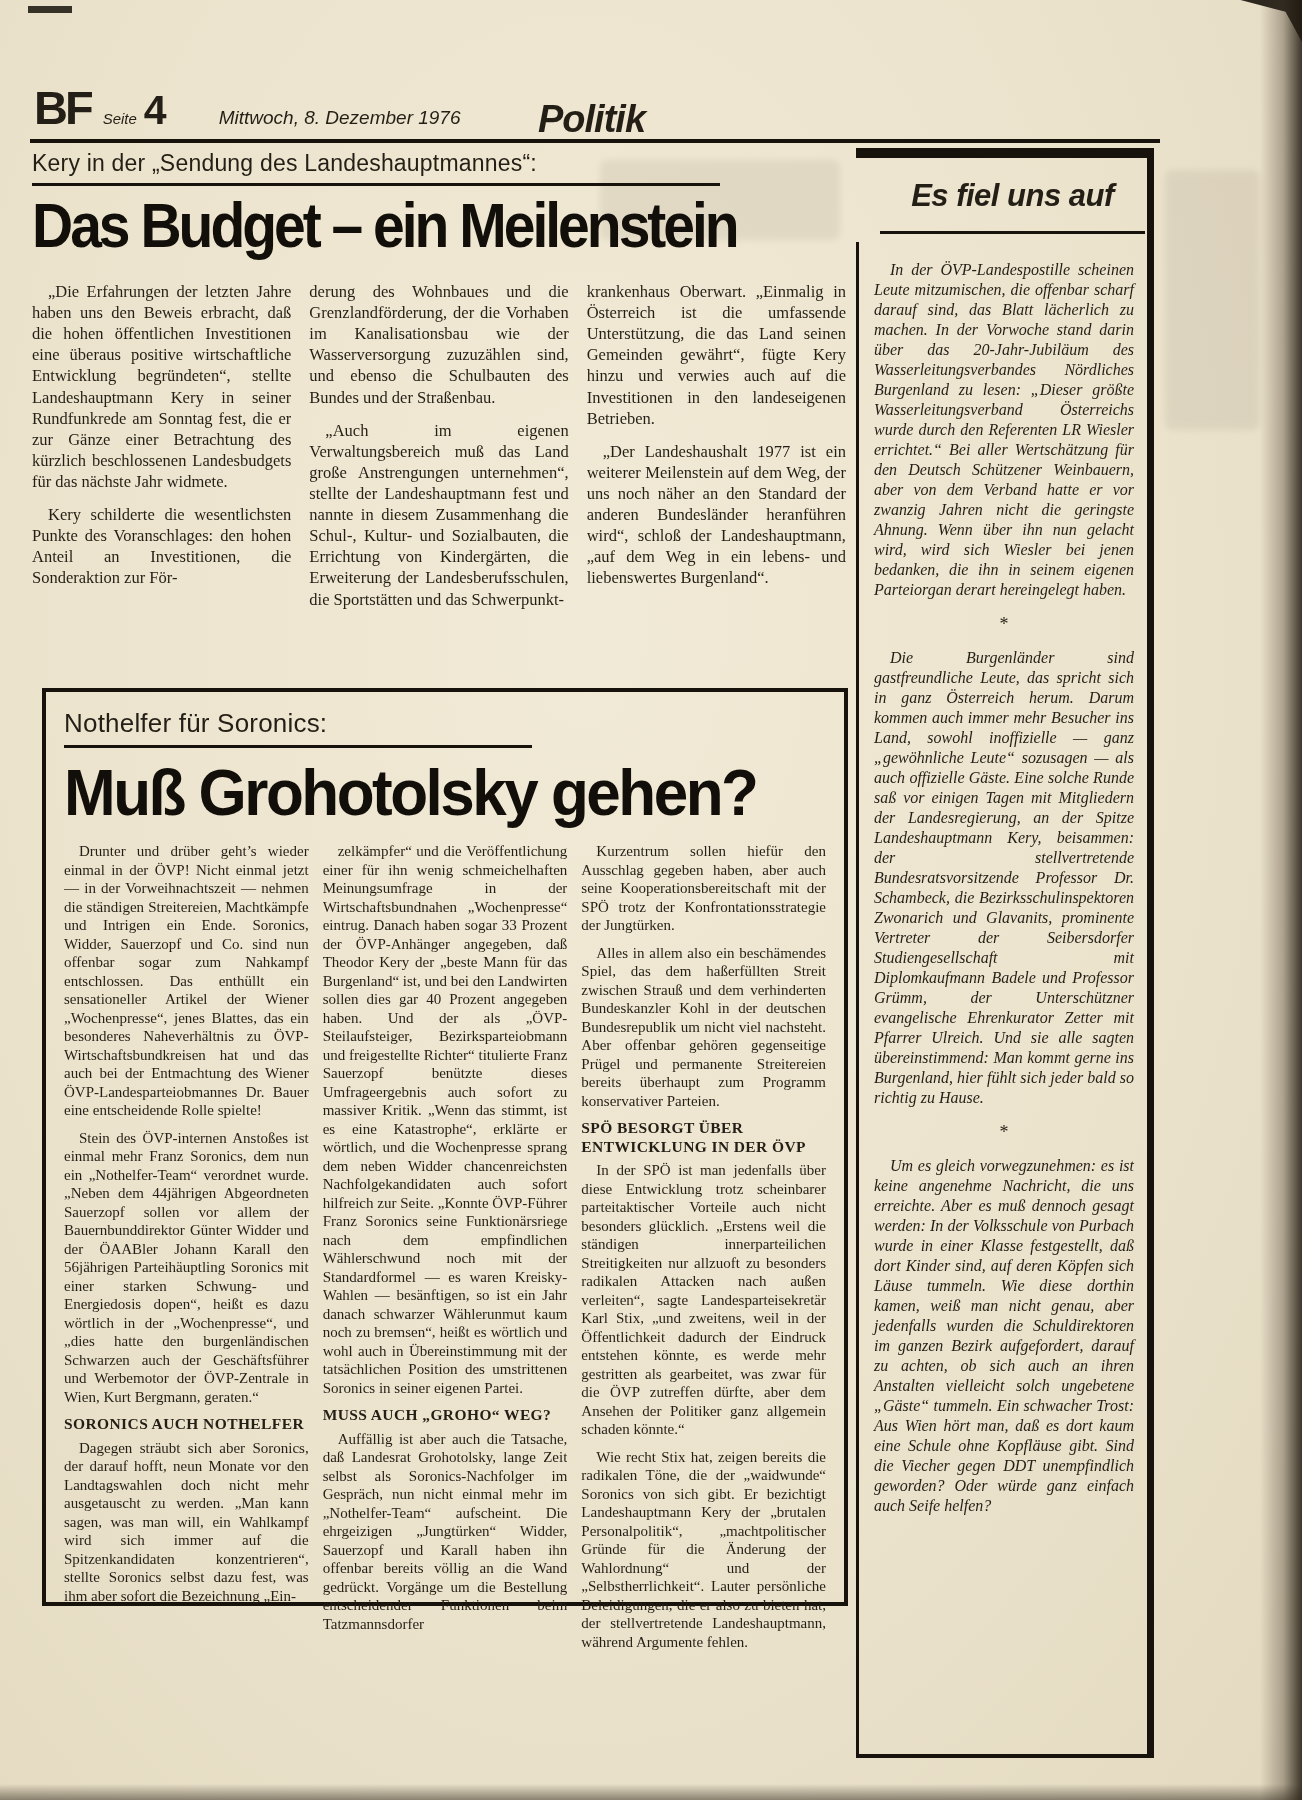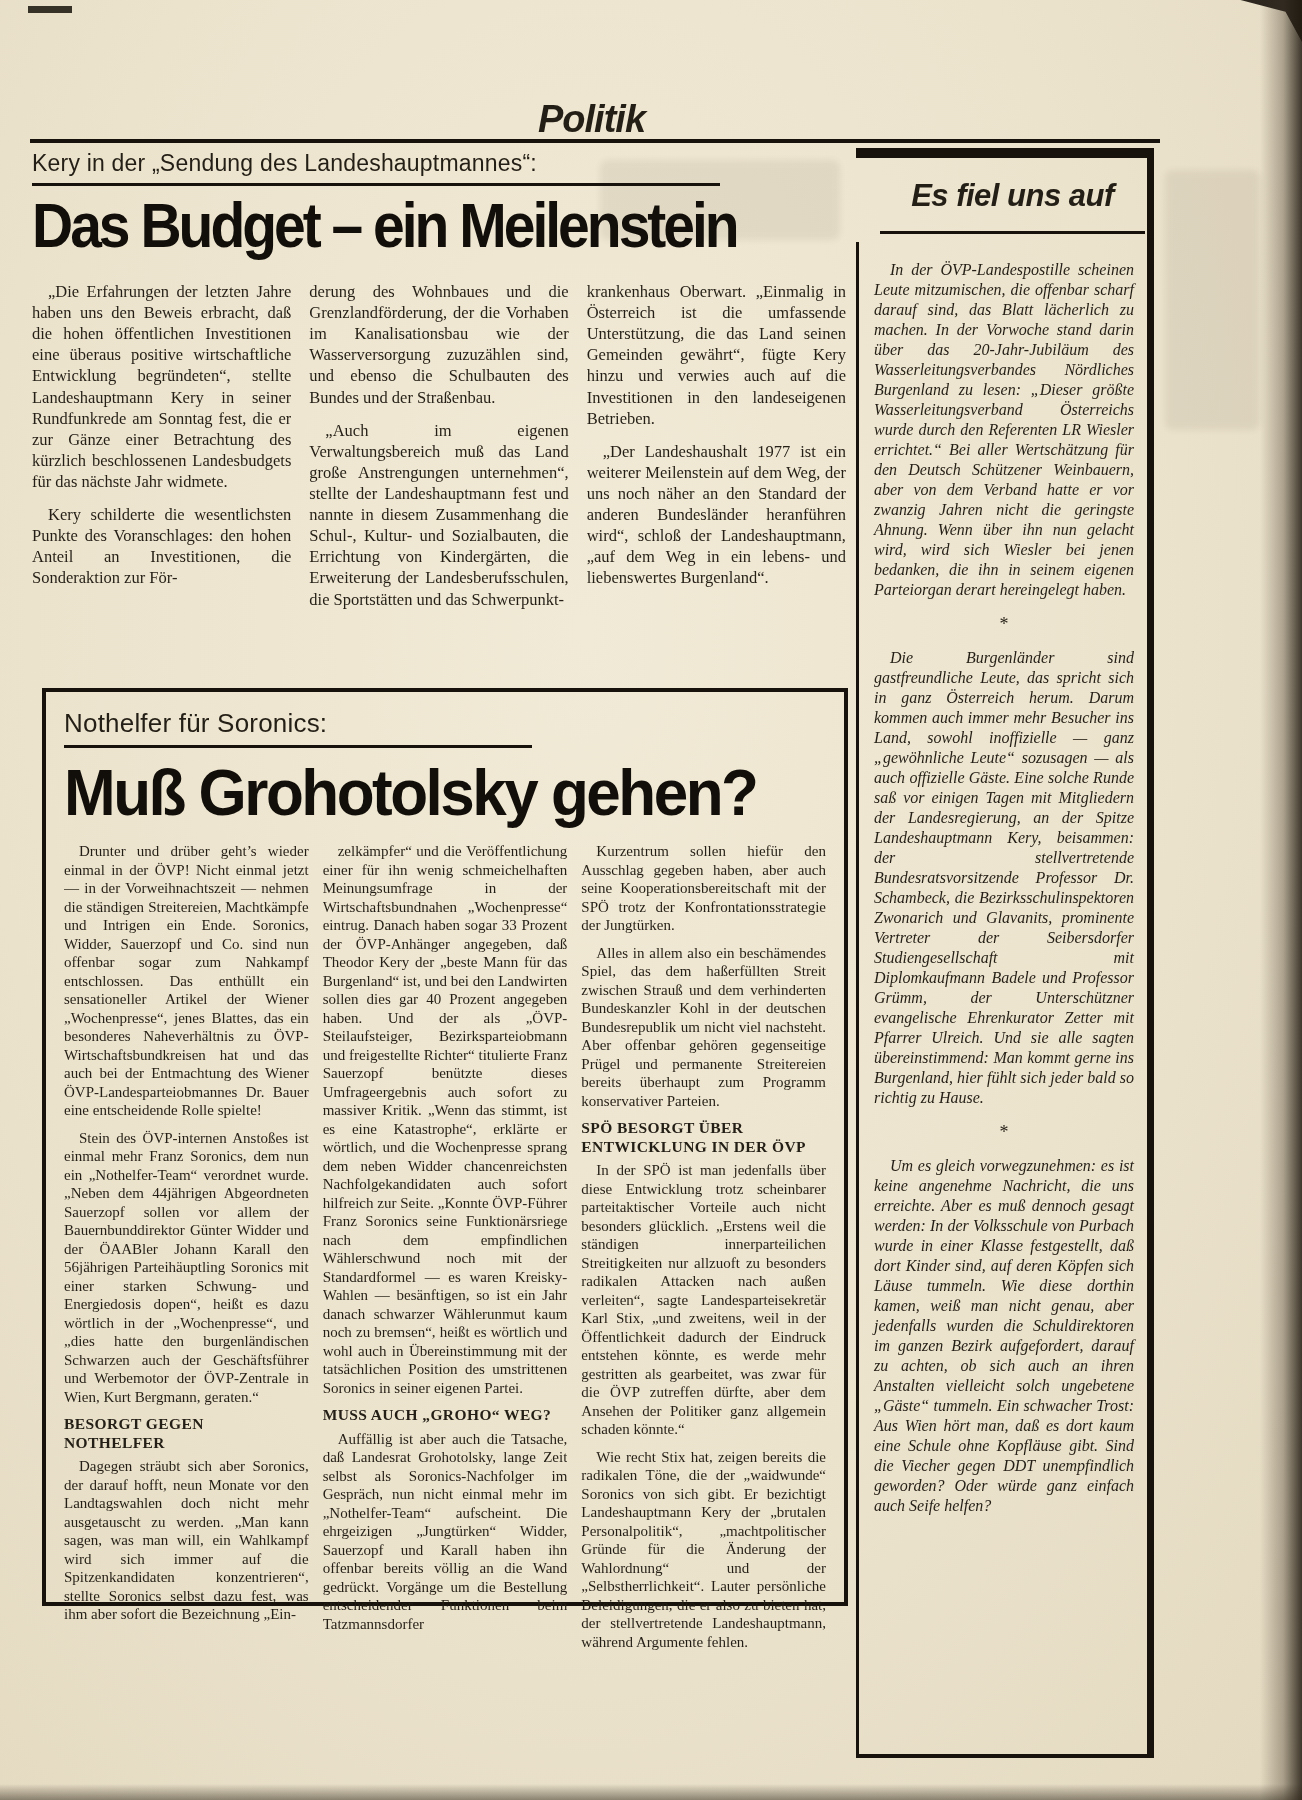--- a/index.html
+++ b/index.html
@@ -78,20 +78,26 @@
 </head>
 <body>
 
 <div class="page">
 
   <div class="ghost g1"></div>
   <div class="ghost g2"></div>
   <div class="mark-tl"></div>
   <div class="corner-tr"></div>
 
+  <div class="masthead">
+    <span class="logo">BF</span>
+    <span class="seite">Seite</span>
+    <span class="pagenum">4</span>
+    <span class="mdate">Mittwoch, 8. Dezember 1976</span>
+  </div>
   <div class="section-title">Politik</div>
   <div class="header-rule"></div>
 
   <div class="budget">
     <div class="kicker sans">Kery in der „Sendung des Landeshauptmannes“:</div>
     <div class="kicker-rule"></div>
     <div class="budget-headline">Das Budget – ein Meilenstein</div>
     <div class="budget-cols">
       <div class="bodycol">
         <p class="lead">„Die Erfahrungen der letzten Jahre haben uns den Beweis erbracht, daß die hohen öffentlichen Investitionen eine überaus positive wirtschaftliche Entwicklung begründeten“, stellte Landeshauptmann Kery in seiner Rundfunkrede am Sonntag fest, die er zur Gänze einer Betrachtung des kürzlich beschlossenen Landesbudgets für das nächste Jahr widmete.</p>
@@ -122,21 +128,21 @@
   </div>
 
   <div class="groho">
     <div class="kicker sans">Nothelfer für Soronics:</div>
     <div class="kicker-rule"></div>
     <div class="groho-headline">Muß Grohotolsky gehen?</div>
     <div class="groho-cols">
       <div class="bodycol">
         <p class="lead">Drunter und drüber geht’s wieder einmal in der ÖVP! Nicht einmal jetzt — in der Vorweihnachtszeit — nehmen die ständigen Streitereien, Machtkämpfe und Intrigen ein Ende. Soronics, Widder, Sauerzopf und Co. sind nun offenbar sogar zum Nahkampf entschlossen. Das enthüllt ein sensationeller Artikel der Wiener „Wochenpresse“, jenes Blattes, das ein besonderes Naheverhältnis zu ÖVP-Wirtschaftsbundkreisen hat und das auch bei der Entmachtung des Wiener ÖVP-Landesparteiobmannes Dr. Bauer eine entscheidende Rolle spielte!</p>
         <p>Stein des ÖVP-internen Anstoßes ist einmal mehr Franz Soronics, dem nun ein „Nothelfer-Team“ verordnet wurde. „Neben dem 44jährigen Abgeordneten Sauerzopf sollen vor allem der Bauernbunddirektor Günter Widder und der ÖAABler Johann Karall den 56jährigen Parteihäuptling Soronics mit einer starken Schwung- und Energiedosis dopen“, heißt es dazu wörtlich in der „Wochenpresse“, und „dies hatte den burgenländischen Schwarzen auch der Geschäftsführer und Werbemotor der ÖVP-Zentrale in Wien, Kurt Bergmann, geraten.“</p>
-        <div class="subhead">BESORGT GEGEN NOTHELFER</div>
+        <div class="subhead">SORONICS AUCH NOTHELFER</div>
         <p>Dagegen sträubt sich aber Soronics, der darauf hofft, neun Monate vor den Landtagswahlen doch nicht mehr ausgetauscht zu werden. „Man kann sagen, was man will, ein Wahlkampf wird sich immer auf die Spitzenkandidaten konzentrieren“, stellte Soronics selbst dazu fest, was ihm aber sofort die Bezeichnung „Ein-</p>
       </div>
       <div class="bodycol">
         <p class="cont">zelkämpfer“ und die Veröffentlichung einer für ihn wenig schmeichelhaften Meinungsumfrage in der Wirtschaftsbundnahen „Wochenpresse“ eintrug. Danach haben sogar 33 Prozent der ÖVP-Anhänger angegeben, daß Theodor Kery der „beste Mann für das Burgenland“ ist, und bei den Landwirten sollen dies gar 40 Prozent angegeben haben. Und der als „ÖVP-Steilaufsteiger, Bezirksparteiobmann und freigestellte Richter“ titulierte Franz Sauerzopf benützte dieses Umfrageergebnis auch sofort zu massiver Kritik. „Wenn das stimmt, ist es eine Katastrophe“, erklärte er wörtlich, und die Wochenpresse sprang dem neben Widder chancenreichsten Nachfolgekandidaten auch sofort hilfreich zur Seite. „Konnte ÖVP-Führer Franz Soronics seine Funktionärsriege nach dem empfindlichen Wählerschwund noch mit der Standardformel — es waren Kreisky-Wahlen — besänftigen, so ist ein Jahr danach schwarzer Wählerunmut kaum noch zu bremsen“, heißt es wörtlich und wohl auch in Übereinstimmung mit der tatsächlichen Position des umstrittenen Soronics in seiner eigenen Partei.</p>
         <div class="subhead">MUSS AUCH „GROHO“ WEG?</div>
         <p>Auffällig ist aber auch die Tatsache, daß Landesrat Grohotolsky, lange Zeit selbst als Soronics-Nachfolger im Gespräch, nun nicht einmal mehr im „Nothelfer-Team“ aufscheint. Die ehrgeizigen „Jungtürken“ Widder, Sauerzopf und Karall haben ihn offenbar bereits völlig an die Wand gedrückt. Vorgänge um die Bestellung entscheidender Funktionen beim Tatzmannsdorfer</p>
       </div>
       <div class="bodycol">
         <p class="cont">Kurzentrum sollen hiefür den Ausschlag gegeben haben, aber auch seine Kooperationsbereitschaft mit der SPÖ trotz der Konfrontationsstrategie der Jungtürken.</p>
         <p>Alles in allem also ein beschämendes Spiel, das dem haßerfüllten Streit zwischen Strauß und dem verhinderten Bundeskanzler Kohl in der deutschen Bundesrepublik um nicht viel nachsteht. Aber offenbar gehören gegenseitige Prügel und permanente Streitereien bereits überhaupt zum Programm konservativer Parteien.</p>

